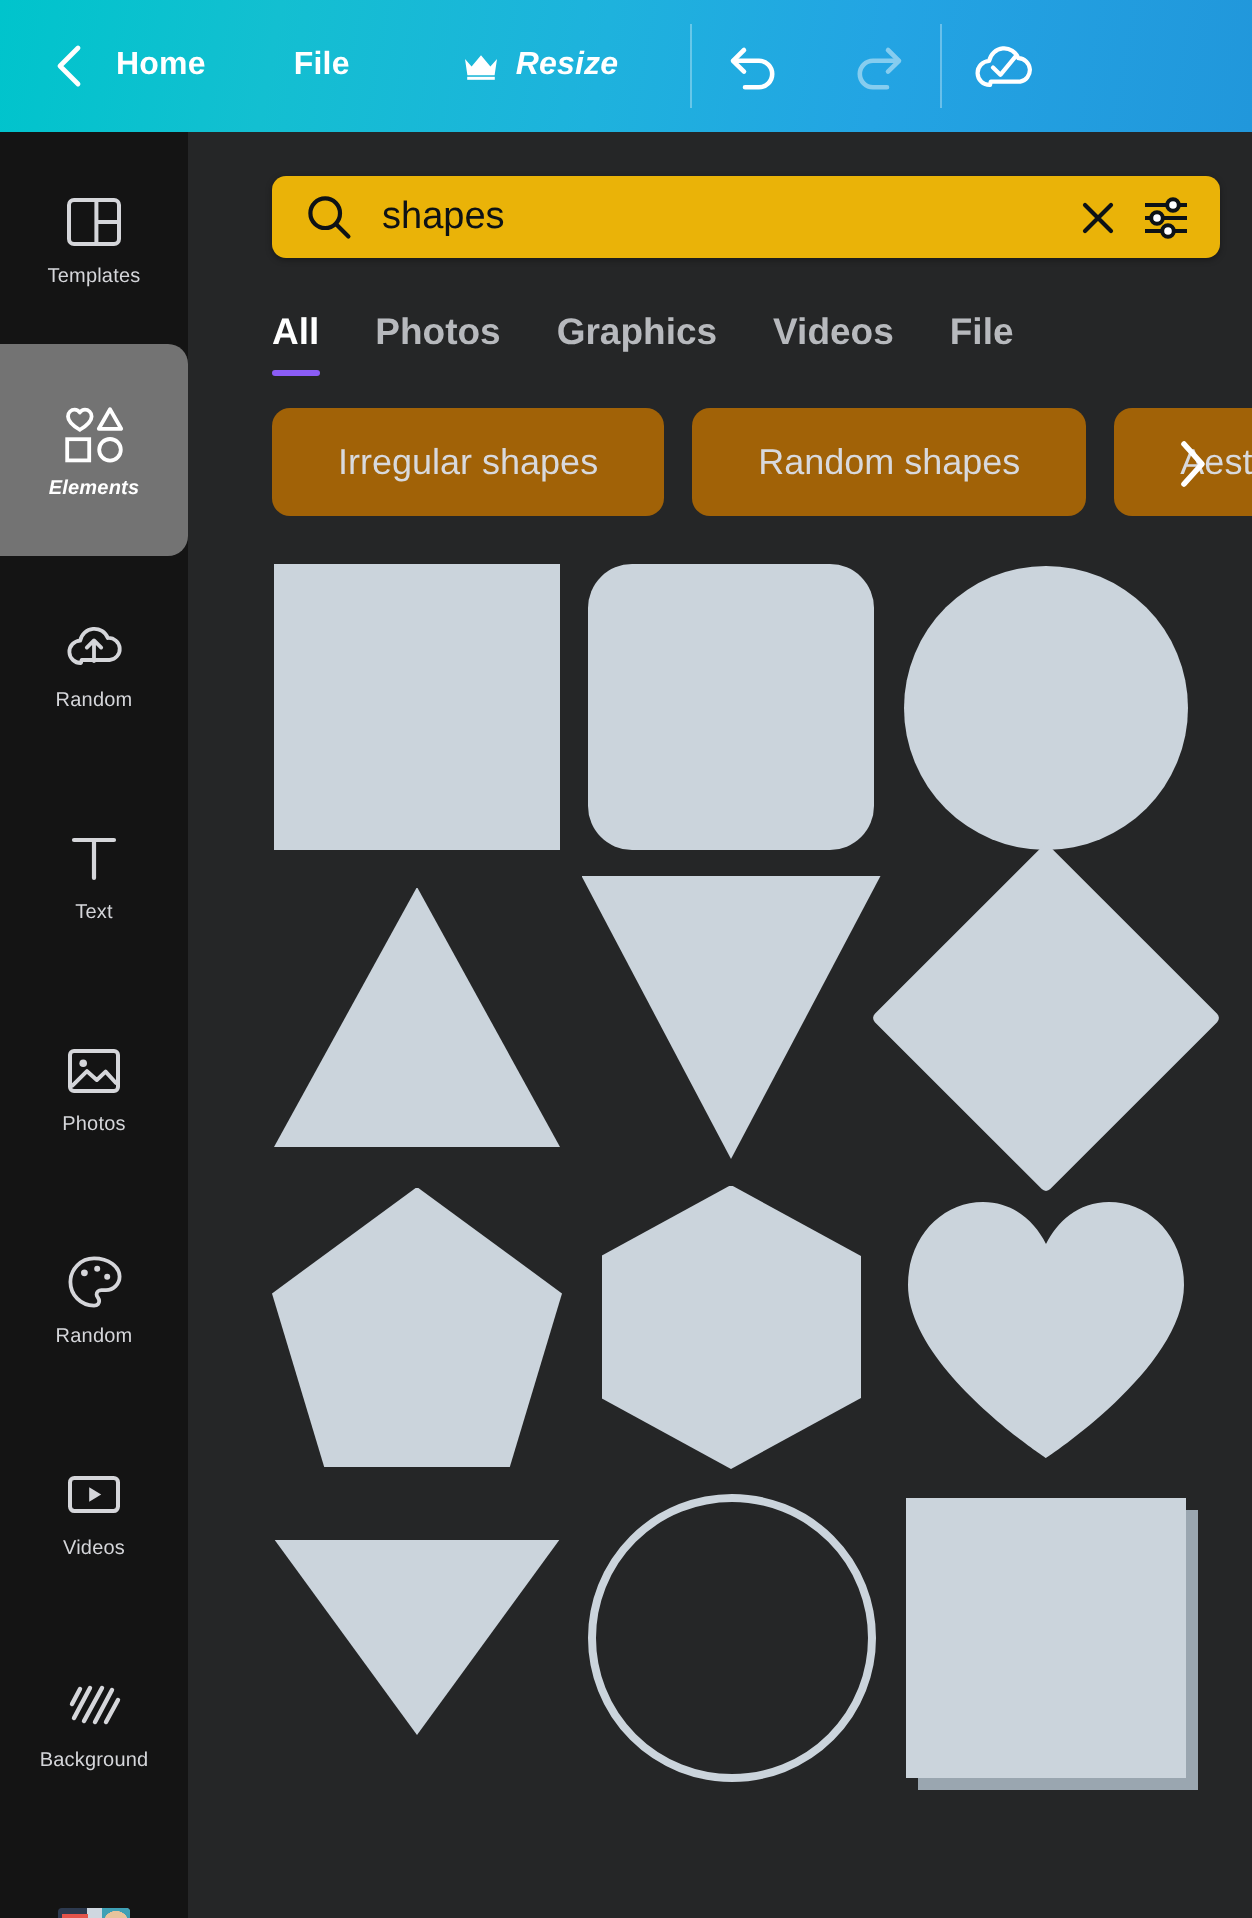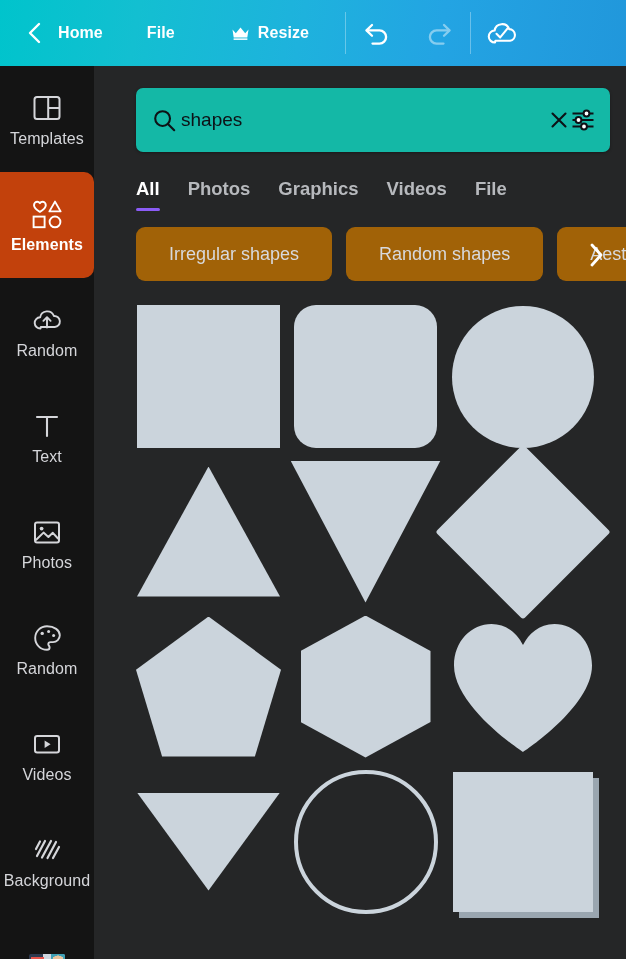--- a/index.html
+++ b/index.html
@@ -26,21 +26,21 @@
   }
   .topbar-item {
     color: #ffffff;
     font-size: 16px; font-weight: 700;
     letter-spacing: .1px;
     display: flex; gap: 8px;
     cursor: pointer; white-space: nowrap;
   }
   .t-home { margin-left: 6px; }
   .t-file { margin-left: 44px; }
-  .t-resize { margin-left: 56px; }
+  .t-resize { margin-left: 56px; font-style: italic; }
   .crown { display: inline-flex; align-items: center; }
   .tb-sep {
     width: 1px; height: 42px;
     background: rgba(255,255,255,.32);
   }
   .sep-a { margin-left: 36px; }
   .sep-b { margin-left: 0px; }
   .icon-btn {
     width: 62px; height: 52px;
     display: flex; align-items: center; justify-content: center;
@@ -58,28 +58,29 @@
   .side-item {
     position: relative;
     width: 94px; height: 106px;
     display: flex; flex-direction: column;
     align-items: center; justify-content: center;
     gap: 7px;
     cursor: pointer;
     color: #d9dade;
   }
   .side-item.active {
-    background: #c2410c;
+    background: #737373;
     border-radius: 0 10px 10px 0;
     color: #ffffff;
+    font-style: italic;
   }
   .side-item.active .side-label { font-weight: 700; color:#fff; }
   .side-icon { height: 32px; display: flex; align-items: center; justify-content: center; }
   .side-label {
-    font-size: 16px; font-weight: 400;
+    font-size: 10px; font-weight: 400;
     letter-spacing: .1px; color: #d5d6da;
     line-height: 1;
   }
   .side-thumb {
     width: 36px; height: 26px;
     border-radius: 2px; overflow: hidden;
     background: linear-gradient(90deg,#2d3a4f 0 40%, #cfd7e0 40% 62%, #6fb9c9 62% 100%);
     position: relative;
   }
   .side-thumb::before {
@@ -95,25 +96,26 @@
   .panel {
     position: absolute; top: 66px; left: 94px;
     width: 532px; height: 893px;
     background: #252627;
     overflow: hidden;
   }
 
   .search-wrap { padding: 22px 16px 0 42px; }
   .searchbar {
     position: relative;
-    height: 64px;
-    background: #14b8a6;
+    height: 41px;
+    background: #eab308;
     border-radius: 7px;
     display: flex; align-items: center;
     padding: 0 14px 0 16px;
+    gap: 10px;
     box-shadow: 0 1px 3px rgba(0,0,0,.35);
   }
   .search-input {
     flex: 1 1 auto;
     border: 0; outline: 0; background: transparent;
     font-family: "Liberation Sans", sans-serif;
     font-size: 19px; color: #0d1216;
     padding: 0 4px;
   }
   .sb-icon { display: flex; align-items: center; justify-content: center; cursor: pointer; flex: 0 0 auto; }

